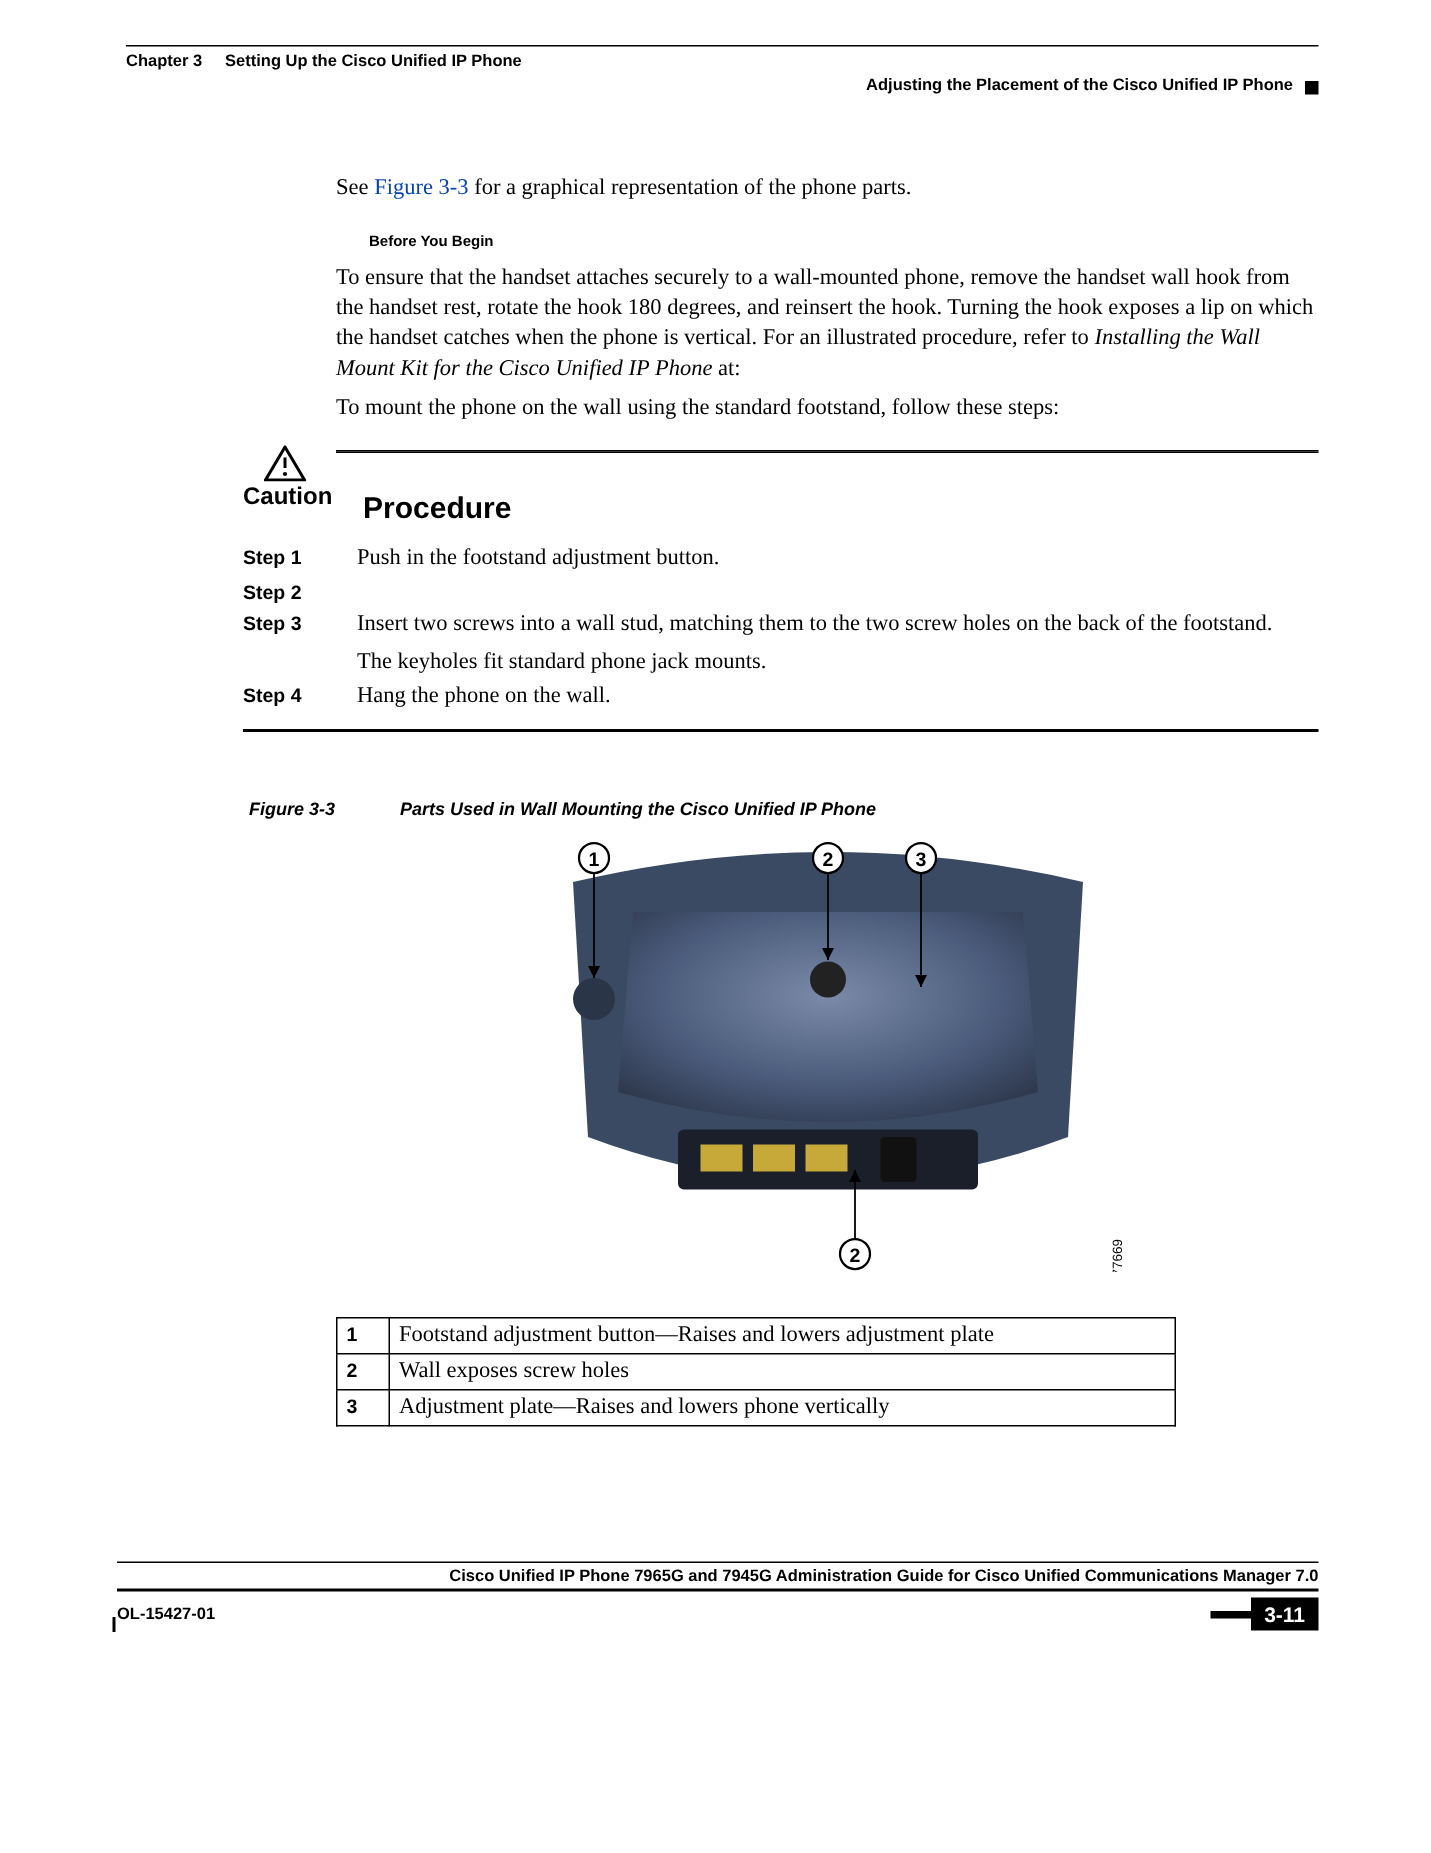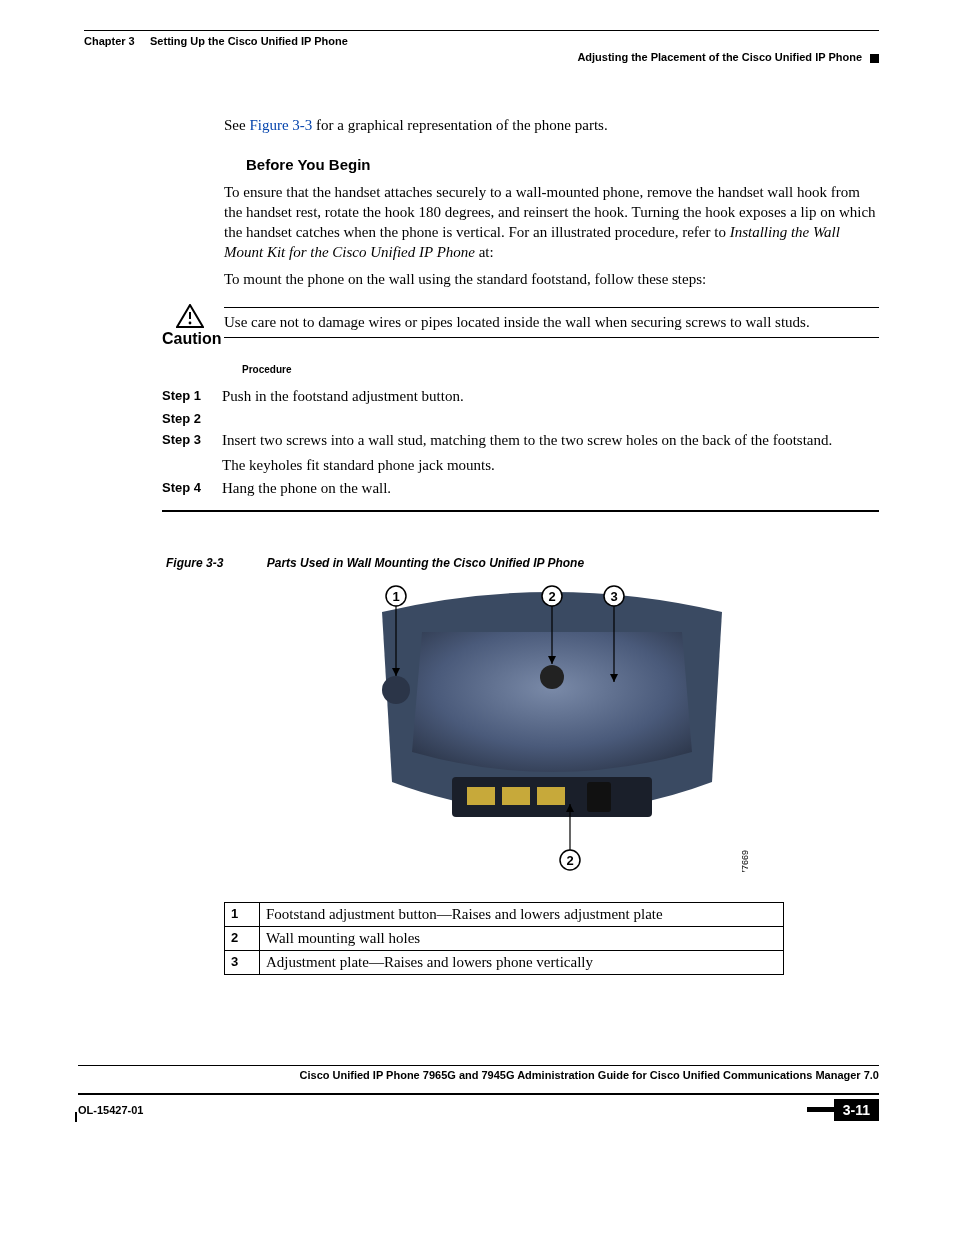--- a/index.html
+++ b/index.html
@@ -46,21 +46,21 @@
     margin-left: 146px;
     margin-top: 50px;
     font-size: 15px;
     line-height: 1.35;
   }
   .content p { margin: 0 0 6px 0; }
   a.xref { color: #0645AD; text-decoration: none; }
   .heading {
     font-family: Arial, Helvetica, sans-serif;
     font-weight: bold;
-    font-size: 15px;
+    font-size: 10px;
     margin: 20px 0 6px 0;
     padding-left: 22px;
   }
   .ital { font-style: italic; }
   .caution-block {
     margin-top: 18px;
     margin-left: 84px;
     position: relative;
   }
   .caution-icon {
@@ -87,30 +87,30 @@
     font-size: 15px;
   }
   .caution-rule2 {
     border-top: 1px solid #000;
     margin-left: 62px;
     margin-bottom: 4px;
   }
   .proc-heading {
     font-family: Arial, Helvetica, sans-serif;
     font-weight: bold;
-    font-size: 10px;
+    font-size: 20px;
     margin: 26px 0 10px 146px;
     padding-left: 18px;
   }
   .steps {
     margin-left: 84px;
   }
   .step-row {
     display: flex;
-    gap: 16px;
+    gap: 32px;
     font-size: 15px;
     padding: 3px 0;
   }
   .step-label {
     font-family: Arial, Helvetica, sans-serif;
     font-weight: bold;
     font-size: 13px;
     flex: 0 0 44px;
     text-align: left;
   }
@@ -160,21 +160,21 @@
   }
   .footer {
     margin-top: 90px;
   }
   .footer-rule { border-top: 1px solid #000; }
   .footer-title {
     font-family: Arial, Helvetica, sans-serif;
     font-size: 11px;
     font-weight: bold;
     text-align: right;
-    padding: 3px 0 12px 0;
+    padding: 3px 0 2px 0;
   }
   .footer-bottom {
     display: flex;
     justify-content: space-between;
     align-items: center;
     border-top: 2px solid #000;
     padding-top: 4px;
   }
   .doc-id {
     font-family: Arial, Helvetica, sans-serif;
@@ -246,21 +246,20 @@
   <div class="caution-block">
     <div class="caution-icon">
       <svg width="28" height="24" viewBox="0 0 28 24">
         <path d="M14 1 L27 23 L1 23 Z" fill="none" stroke="#000" stroke-width="2"></path>
         <line x1="14" y1="8" x2="14" y2="15" stroke="#000" stroke-width="2"></line>
         <circle cx="14" cy="19" r="1.4" fill="#000"></circle>
       </svg>
       <div class="caution-label">Caution</div>
     </div>
     <div class="caution-rule"></div>
-    <div class="caution-text">Use care not to damage wires or pipes located inside the wall when securing screws to wall studs.</div>
     <div class="caution-rule2"></div>
   </div>
 
   <div class="proc-heading">Procedure</div>
 
   <div class="steps">
     <div class="step-row">
       <div class="step-label">Step 1</div>
       <div class="step-text">Push in the footstand adjustment button.</div>
     </div>
@@ -337,21 +336,21 @@
   </div>
 
   <table class="parts-table">
     <tbody>
         <tr>
       <td class="num">1</td>
       <td>Footstand adjustment button—Raises and lowers adjustment plate</td>
     </tr>
     <tr>
       <td class="num">2</td>
-      <td>Wall mounting wall holes</td>
+      <td>Wall exposes screw holes</td>
     </tr>
     <tr>
       <td class="num">3</td>
       <td>Adjustment plate—Raises and lowers phone vertically</td>
     </tr>
   </tbody>
     </table>
 
   <div class="footer">
     <div class="footer-rule"></div>

